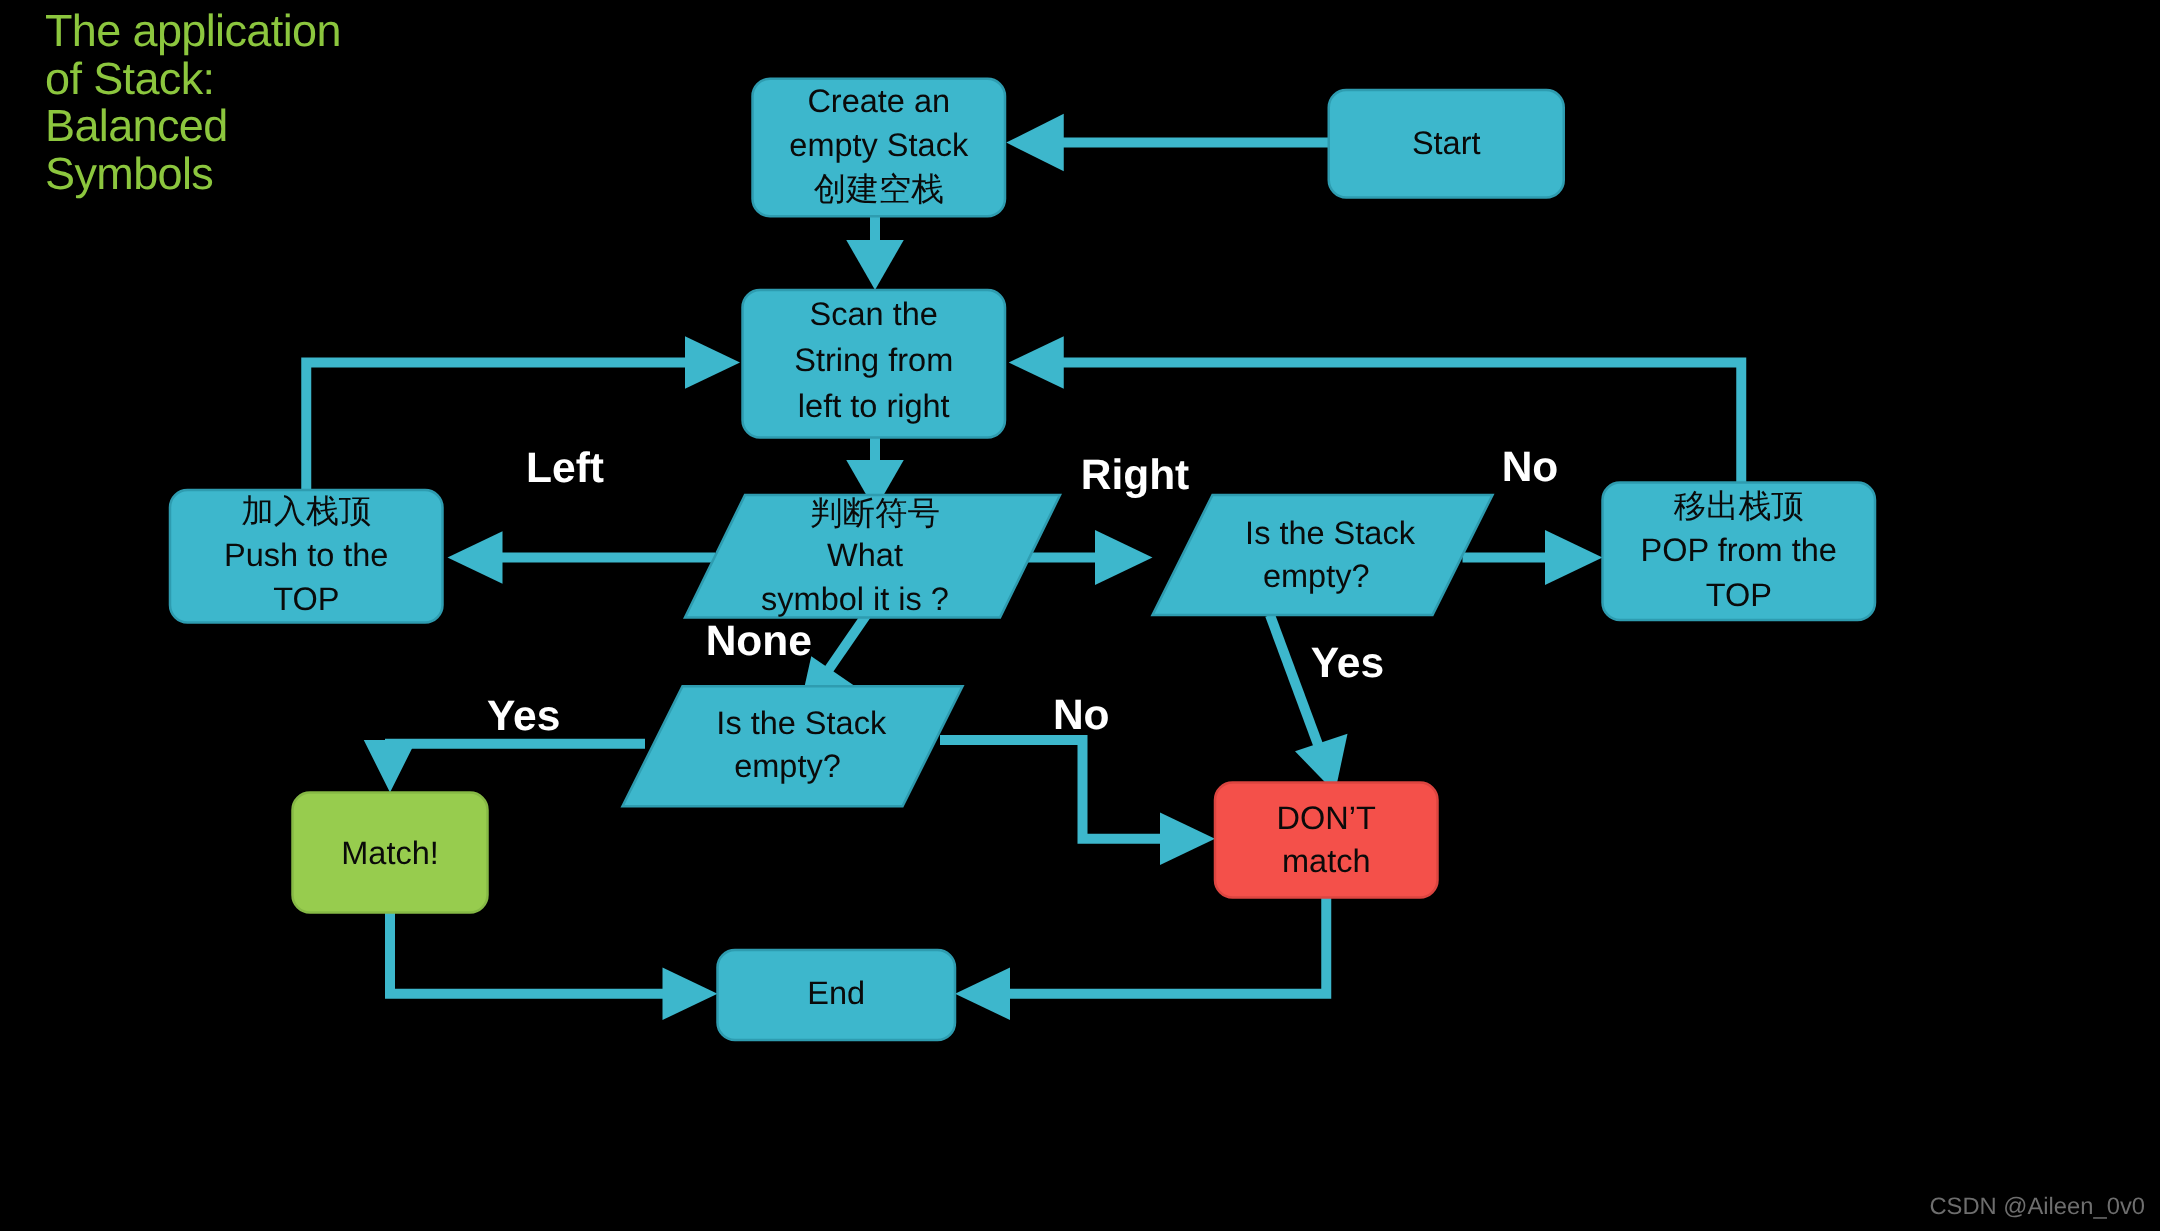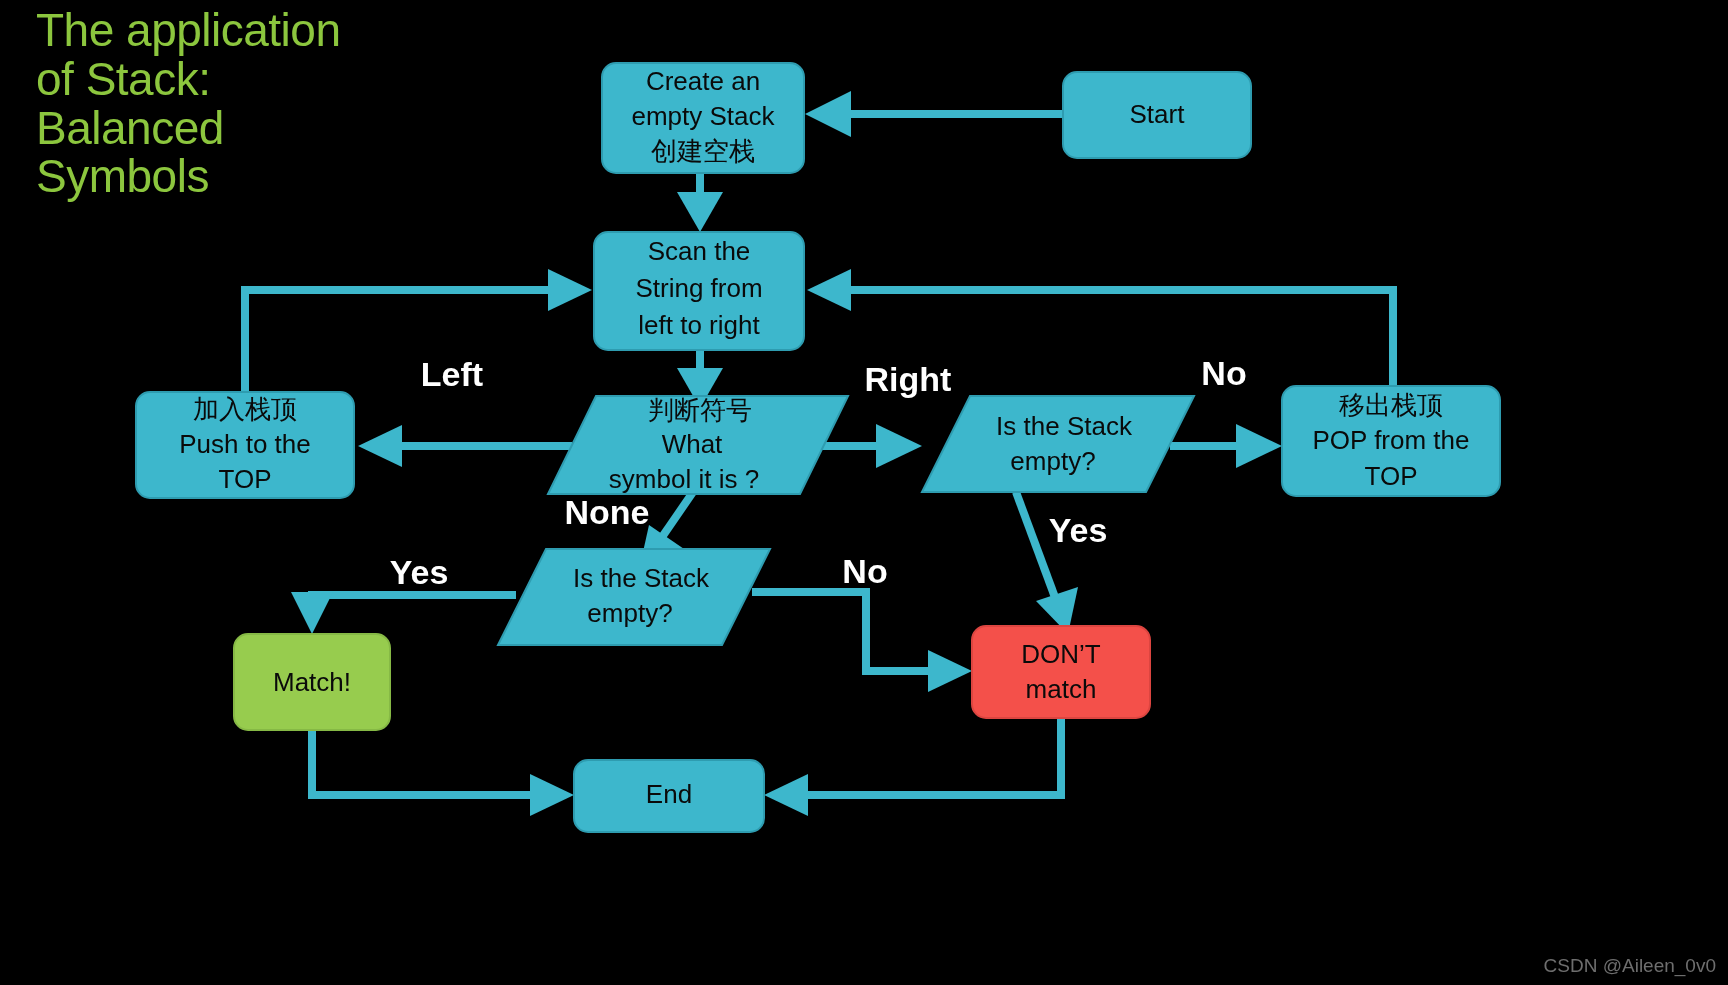--- a/index.html
+++ b/index.html
@@ -14,21 +14,21 @@
     background: #000000;
     overflow: hidden;
     font-family: "Liberation Sans", sans-serif;
   }
   #slide-title {
     position: absolute;
     left: 36px;
     top: 6px;
     width: 440px;
     color: #8CC63E;
-    font-size: 46px;
+    font-size: 36px;
     line-height: 1.06;
     font-family: "Liberation Sans", sans-serif;
     font-weight: 400;
     white-space: pre-line;
     letter-spacing: -0.5px;
   }
   #flow-svg {
     position: absolute;
     left: 0;
     top: 0;

